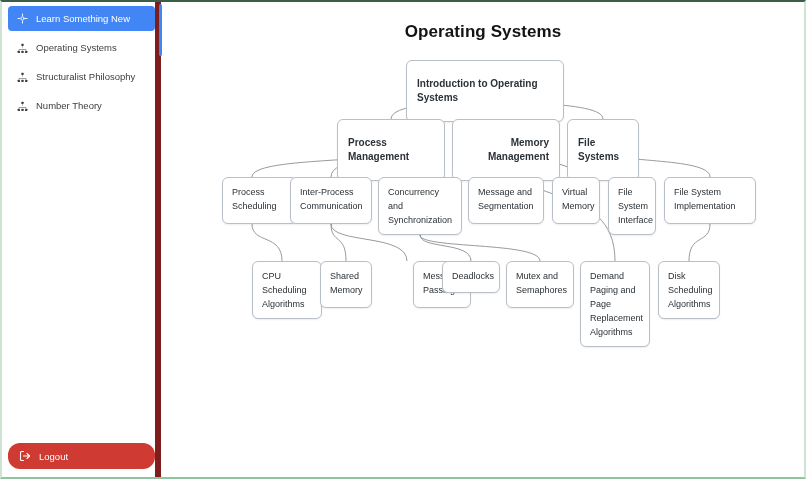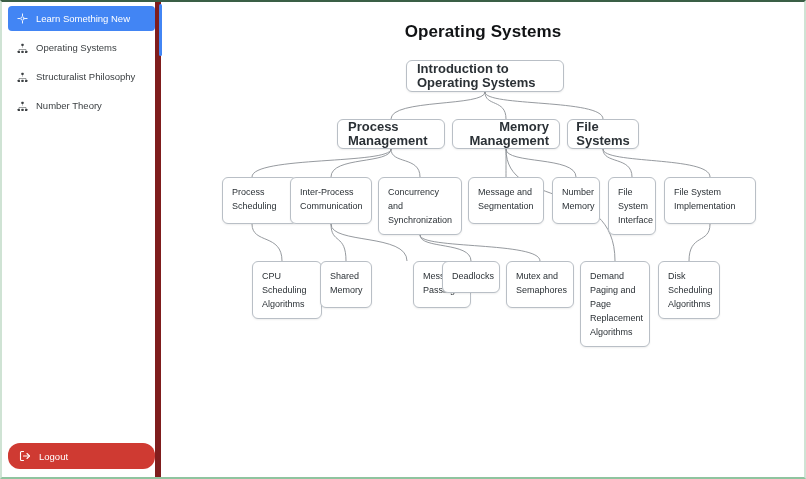--- a/index.html
+++ b/index.html
@@ -125,23 +125,23 @@
     color: #2b3136;
     line-height: 14px;
     padding: 7px 9px;
     cursor: pointer;
     z-index: 2;
   }
   .node.center {
     display: flex;
     align-items: center;
     justify-content: center;
-    padding: 0 10px;
+    padding: 16px 10px;
     font-weight: bold;
-    font-size: 13px;
+    font-size: 10px;
   }
   .node.root { font-weight: bold; }
 </style>
 </head>
 <body>
 
 <div id="app">
 
   <aside id="sidebar">
     <div id="sidebar-scroll-indicator"></div>
@@ -230,21 +230,21 @@
         </svg>
       <div id="nodes-layer">
           <div class="node center root" style="left: 244px; top: 58px; width: 158px; min-height: 32px;">Introduction to Operating Systems</div>
           <div class="node center" style="left: 175px; top: 117px; width: 108px; min-height: 30px;">Process Management</div>
           <div class="node center" style="left: 290px; top: 117px; width: 108px; min-height: 30px; text-align: right;">Memory Management</div>
           <div class="node center" style="left: 405px; top: 117px; width: 72px; min-height: 30px;">File Systems</div>
           <div class="node" style="left: 60px; top: 175px; width: 75px; min-height: 47px;">Process Scheduling</div>
           <div class="node" style="left: 128px; top: 175px; width: 82px; min-height: 47px;">Inter-Process Communication</div>
           <div class="node" style="left: 216px; top: 175px; width: 84px; min-height: 58px;">Concurrency and Synchronization</div>
           <div class="node" style="left: 306px; top: 175px; width: 76px; min-height: 47px;">Message and Segmentation</div>
-          <div class="node" style="left: 390px; top: 175px; width: 48px; min-height: 47px;">Number Memory</div>
+          <div class="node" style="left: 390px; top: 175px; width: 48px; min-height: 47px;">Virtual Memory</div>
           <div class="node" style="left: 446px; top: 175px; width: 48px; min-height: 58px;">File System Interface</div>
           <div class="node" style="left: 502px; top: 175px; width: 92px; min-height: 47px;">File System Implementation</div>
           <div class="node" style="left: 90px; top: 259px; width: 70px; min-height: 58px;">CPU Scheduling Algorithms</div>
           <div class="node" style="left: 158px; top: 259px; width: 52px; min-height: 47px;">Shared Memory</div>
           <div class="node" style="left: 216px; top: 259px; width: 58px; min-height: 47px; margin-left: 35px;">Message Passing</div>
           <div class="node" style="left: 280px; top: 259px; width: 58px; min-height: 32px;">Deadlocks</div>
           <div class="node" style="left: 344px; top: 259px; width: 68px; min-height: 47px;">Mutex and Semaphores</div>
           <div class="node" style="left: 418px; top: 259px; width: 70px; min-height: 84px;">Demand Paging and Page Replacement Algorithms</div>
           <div class="node" style="left: 496px; top: 259px; width: 62px; min-height: 58px;">Disk Scheduling Algorithms</div>
         </div>

